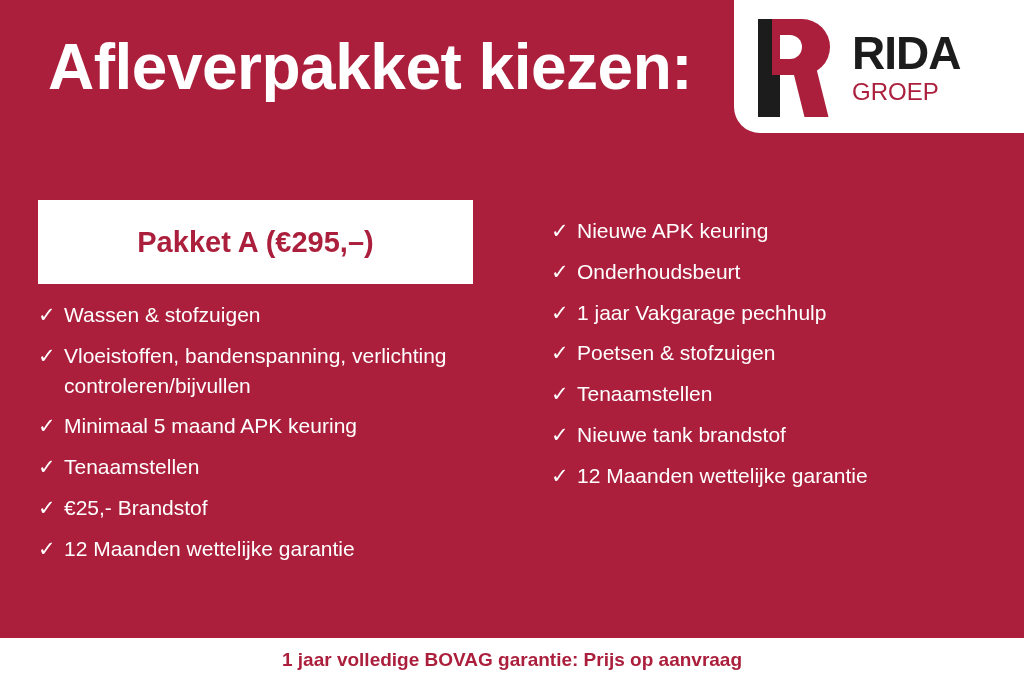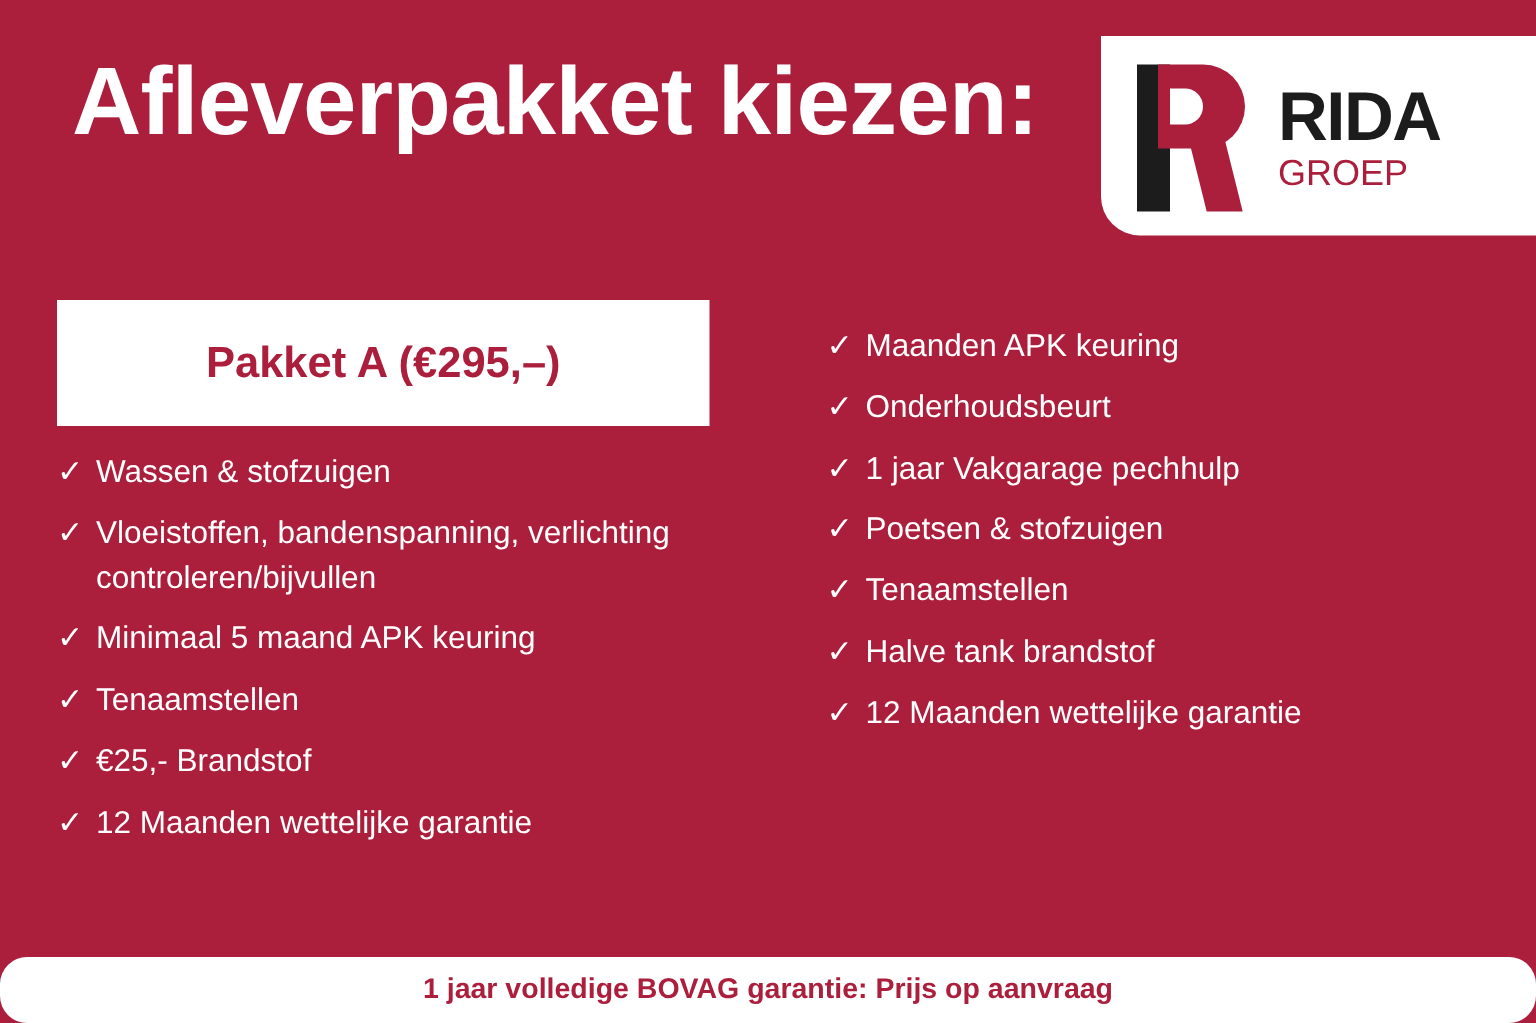--- a/index.html
+++ b/index.html
@@ -37,21 +37,20 @@
     right: 0;
     top: 0;
     width: 290px;
     height: 133px;
     background: #ffffff;
     border-bottom-left-radius: 26px;
     display: flex;
     align-items: center;
     padding-left: 18px;
     box-sizing: border-box;
-    margin-top: 24px;
   }
   .logo-mark {
     width: 92px;
     height: 104px;
     position: relative;
     flex: 0 0 auto;
   }
   .logo-mark .bar {
     position: absolute;
     left: 6px;
@@ -158,21 +157,20 @@
   .footer {
     position: absolute;
     left: 0;
     bottom: 0;
     width: 1024px;
     height: 44px;
     background: #ffffff;
     display: flex;
     align-items: center;
     justify-content: center;
-    border-radius: 18px;
   }
   .footer-text {
     color: #ab1f3c;
     font-size: 19px;
     font-weight: bold;
   }
 </style>
 </head>
 <body>
 
@@ -222,41 +220,41 @@
           <span class="check">✓</span>
           <span class="feat-text">12 Maanden wettelijke garantie</span>
         </li>
       </ul>
     </div>
 
     <div class="col">
       <ul class="features">
         <li>
           <span class="check">✓</span>
-          <span class="feat-text">Maanden APK keuring</span>
+          <span class="feat-text">Nieuwe APK keuring</span>
         </li>
         <li>
           <span class="check">✓</span>
           <span class="feat-text">Onderhoudsbeurt</span>
         </li>
         <li>
           <span class="check">✓</span>
           <span class="feat-text">1 jaar Vakgarage pechhulp</span>
         </li>
         <li>
           <span class="check">✓</span>
           <span class="feat-text">Poetsen &amp; stofzuigen</span>
         </li>
         <li>
           <span class="check">✓</span>
           <span class="feat-text">Tenaamstellen</span>
         </li>
         <li>
           <span class="check">✓</span>
-          <span class="feat-text">Halve tank brandstof</span>
+          <span class="feat-text">Nieuwe tank brandstof</span>
         </li>
         <li>
           <span class="check">✓</span>
           <span class="feat-text">12 Maanden wettelijke garantie</span>
         </li>
       </ul>
     </div>
 
   </div>
 

